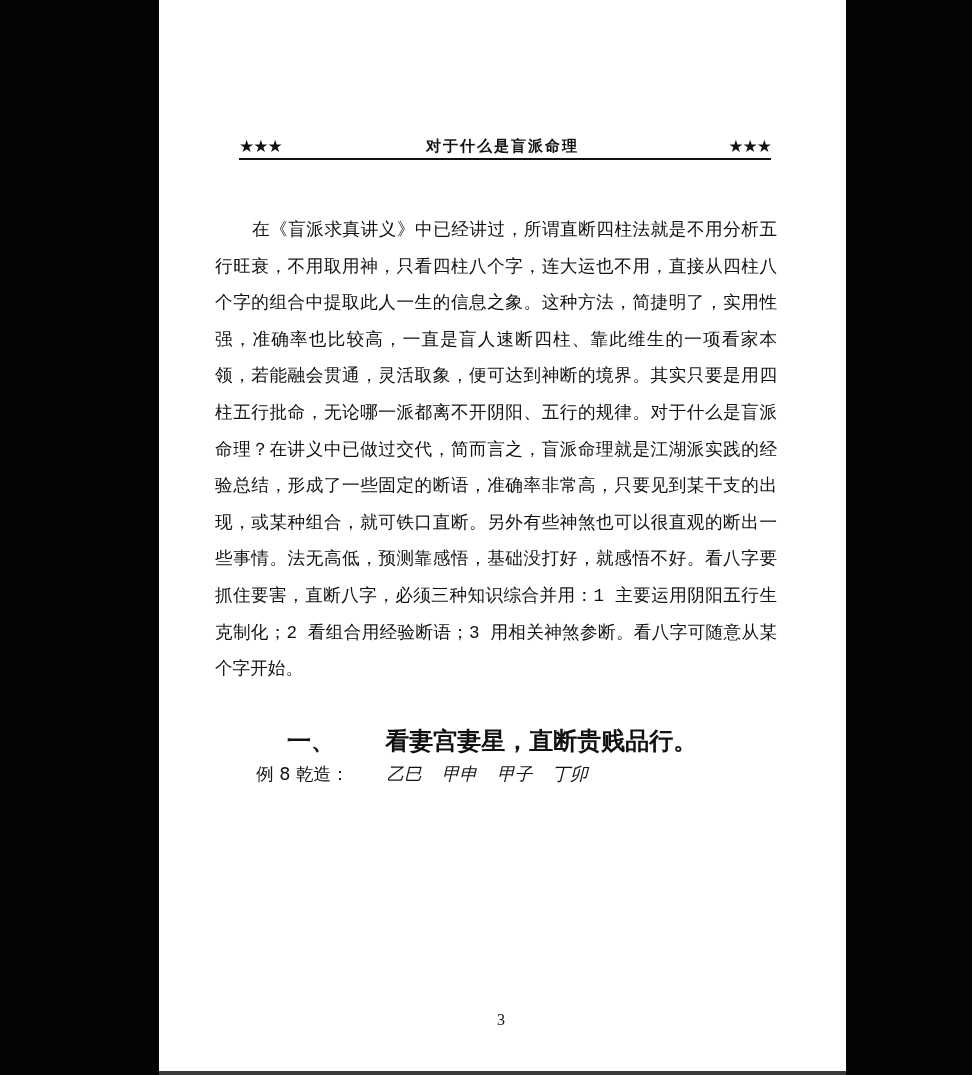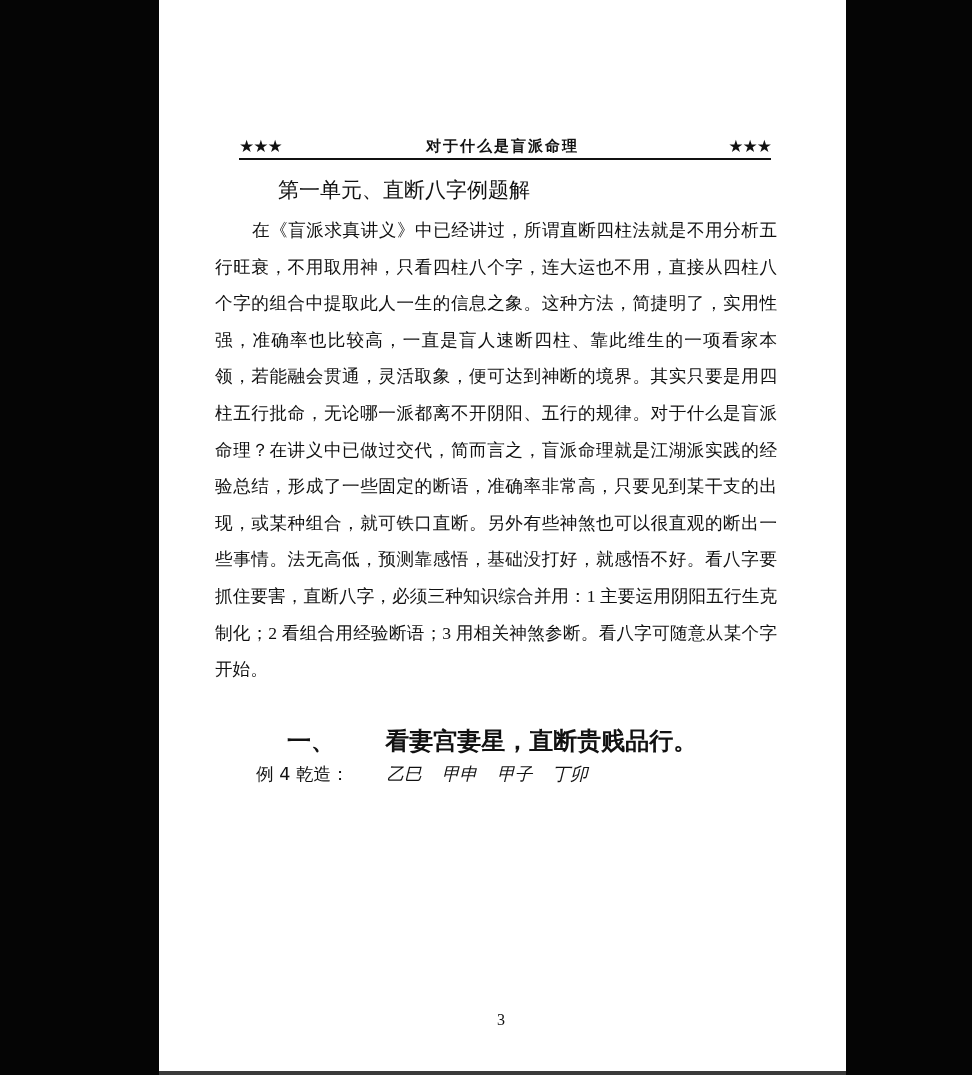--- a/index.html
+++ b/index.html
@@ -22,21 +22,21 @@
     position:absolute; left:187px; top:1px; font-size:15px; font-weight:bold; color:#111;
     letter-spacing:2px; font-family:"DejaVu Sans", sans-serif;
   }
   .chapter {
     position:absolute; left:119px; top:176px; font-size:21px; color:#111;
     font-family:"DejaVu Sans", sans-serif;
   }
   .body-text {
     position:absolute; left:56px; width:562px; color:#111;
     font-size:17.6px; line-height:36.6px; text-align:justify; text-align-last:left;
-    font-family:Liberation Serif, serif;
+    font-family:Liberation Mono, monospace;
   }
   .body-text p { margin:0; text-indent:2.1em; }
   #intro { top:212px; }
   .section-heading {
     position:absolute; left:128px; top:725px; font-size:24px; font-weight:bold; color:#111;
     font-family:"DejaVu Sans", sans-serif;
   }
   .section-heading .num { margin-right:42px; }
   .example-line {
     position:absolute; left:97px; top:762px; font-size:17.6px; color:#111;
@@ -53,33 +53,32 @@
 </head>
 <body>
 
 <div class="page">
   <div class="header">
     <span class="stars left">★★★</span>
     <span class="title">对于什么是盲派命理</span>
     <span class="stars right">★★★</span>
   </div>
 
-  <div class="chapter">第一单元、直断八字例题解</div>
 
   <div class="body-text" id="intro">
     <p>在《盲派求真讲义》中已经讲过，所谓直断四柱法就是不用分析五行旺衰，不用取用神，只看四柱八个字，连大运也不用，直接从四柱八个字的组合中提取此人一生的信息之象。这种方法，简捷明了，实用性强，准确率也比较高，一直是盲人速断四柱、靠此维生的一项看家本领，若能融会贯通，灵活取象，便可达到神断的境界。其实只要是用四柱五行批命，无论哪一派都离不开阴阳、五行的规律。对于什么是盲派命理？在讲义中已做过交代，简而言之，盲派命理就是江湖派实践的经验总结，形成了一些固定的断语，准确率非常高，只要见到某干支的出现，或某种组合，就可铁口直断。另外有些神煞也可以很直观的断出一些事情。法无高低，预测靠感悟，基础没打好，就感悟不好。看八字要抓住要害，直断八字，必须三种知识综合并用：1 主要运用阴阳五行生克制化；2 看组合用经验断语；3 用相关神煞参断。看八字可随意从某个字开始。</p>
   </div>
 
   <div class="section-heading">
     <span class="num">一、</span>
     <span>看妻宫妻星，直断贵贱品行。</span>
   </div>
 
   <div class="example-line">
-    <span class="label">例 4 乾造：</span>
+    <span class="label">例 8 乾造：</span>
     <span class="pillar">乙巳</span>
     <span class="pillar">甲申</span>
     <span class="pillar">甲子</span>
     <span class="pillar">丁卯</span>
   </div>
 
 
   <div class="page-number">3</div>
 </div>
 

